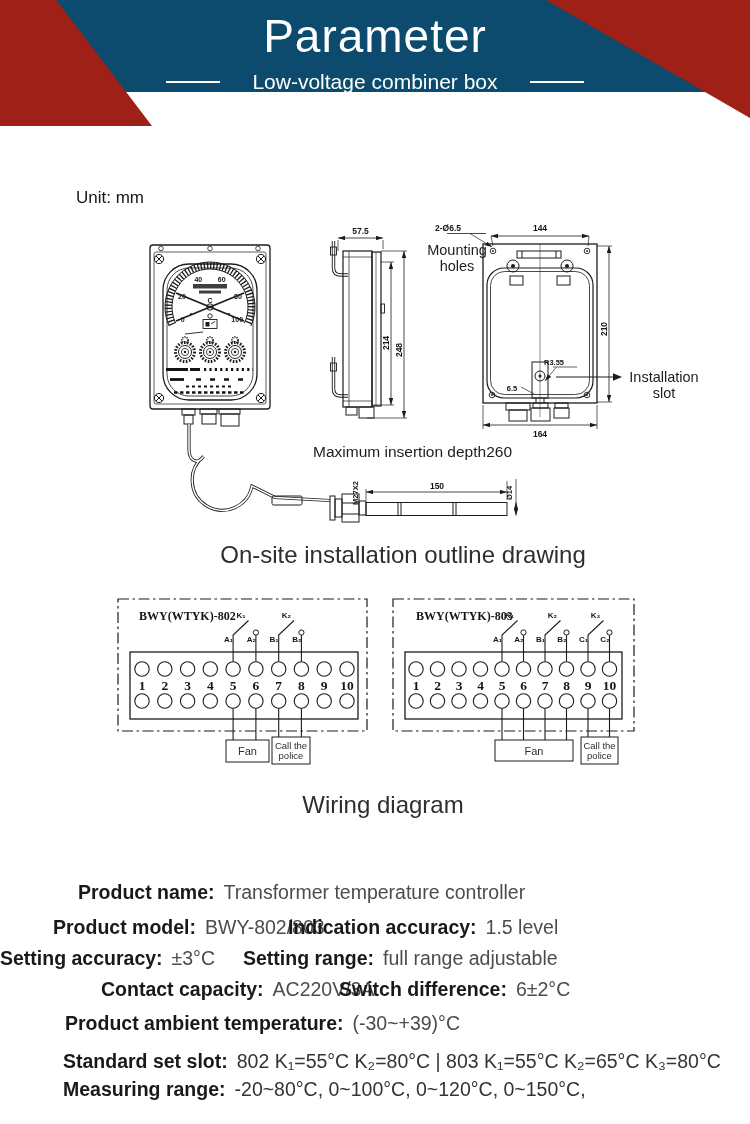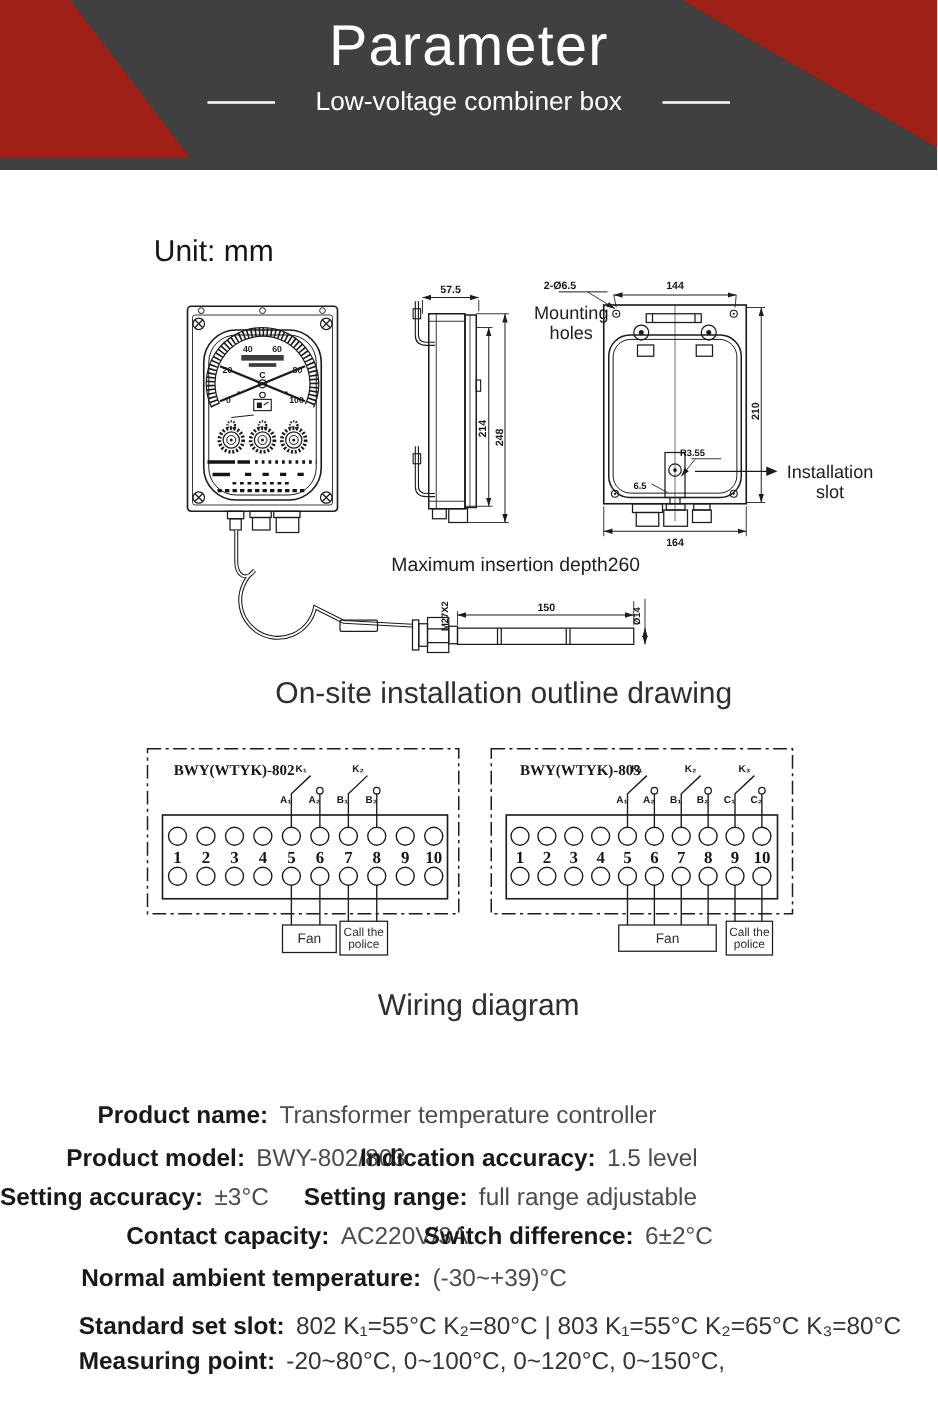--- a/index.html
+++ b/index.html
@@ -1,30 +1,30 @@
 <!DOCTYPE html>
 <html><head>
 <meta charset="utf-8">
 <style>
   html,body{margin:0;padding:0;background:#fff;font-family:"Liberation Sans",sans-serif;}
   .page{position:relative;width:750px;height:1124px;background:#fff;overflow:hidden;}
 
   
-  .banner{position:absolute;top:0;left:0;width:750px;height:136px;background:#404040;}
+  .banner{position:absolute;top:0;left:0;width:750px;height:92px;background:#0c4a6e;}
   .tri-left{position:absolute;top:0;left:0;width:152px;height:126px;background:#9e2016;
             clip-path:polygon(0 0,37% 0,100% 100%,0 100%);}
   .tri-right{position:absolute;top:0;right:0;width:204px;height:118px;background:#9e2016;
              clip-path:polygon(0 0,100% 0,100% 100%);}
   .banner-title{position:absolute;top:9px;left:0;width:100%;text-align:center;color:#fff;
                 font-size:46px;font-weight:400;letter-spacing:1px;}
   .banner-sub{position:absolute;top:70px;left:0;width:100%;display:flex;align-items:center;
               justify-content:center;gap:32px;color:#fff;font-size:21px;}
   .banner-sub .line{width:54px;height:2px;background:#fff;}
 
-  .unit-label{position:absolute;left:76px;top:188px;font-size:24px;color:#161616;margin-left:47px;}
+  .unit-label{position:absolute;left:76px;top:188px;font-size:17px;color:#161616;}
 
   .caption{position:absolute;left:0;width:100%;text-align:center;font-size:24px;color:#2e2e2e;}
   #cap1{top:541px;transform:translateX(28px);}
   #cap2{top:791px;transform:translateX(8px);}
 
   svg.outline{position:absolute;top:205px;left:0;}
   svg.wiring{position:absolute;top:595px;left:0;}
 
   
   .ln{stroke:#1c1c1c;fill:none;}
@@ -445,23 +445,23 @@
     <div class="srow" id="r2">
       <span class="pair"><span class="lab">Product model:</span><span class="val">BWY-802/803</span></span><span class="pair"><span class="lab">Indication accuracy:</span><span class="val">1.5 level</span></span>
     </div>
     <div class="srow" id="r3">
       <span class="pair"><span class="lab">Setting accuracy:</span><span class="val">±3°C</span></span><span class="pair"><span class="lab">Setting range:</span><span class="val">full range adjustable</span></span>
     </div>
     <div class="srow" id="r4">
       <span class="pair"><span class="lab">Contact capacity:</span><span class="val">AC220V/3A</span></span><span class="pair"><span class="lab">Switch difference:</span><span class="val">6±2°C</span></span>
     </div>
     <div class="srow" id="r5">
-      <span class="lab">Normal ambient temperature:</span><span class="val">(-30~+39)°C</span>
+      <span class="lab">Product ambient temperature:</span><span class="val">(-30~+39)°C</span>
     </div>
     <div class="srow" id="r6">
       <span class="lab">Standard set slot:</span><span class="val">802 K₁=55°C K₂=80°C | 803 K₁=55°C K₂=65°C K₃=80°C</span>
     </div>
     <div class="srow" id="r7">
-      <span class="lab">Measuring point:</span><span class="val">-20~80°C, 0~100°C, 0~120°C, 0~150°C,</span>
+      <span class="lab">Measuring range:</span><span class="val">-20~80°C, 0~100°C, 0~120°C, 0~150°C,</span>
     </div>
   </div>
 
 </div>
 
 </body></html>

